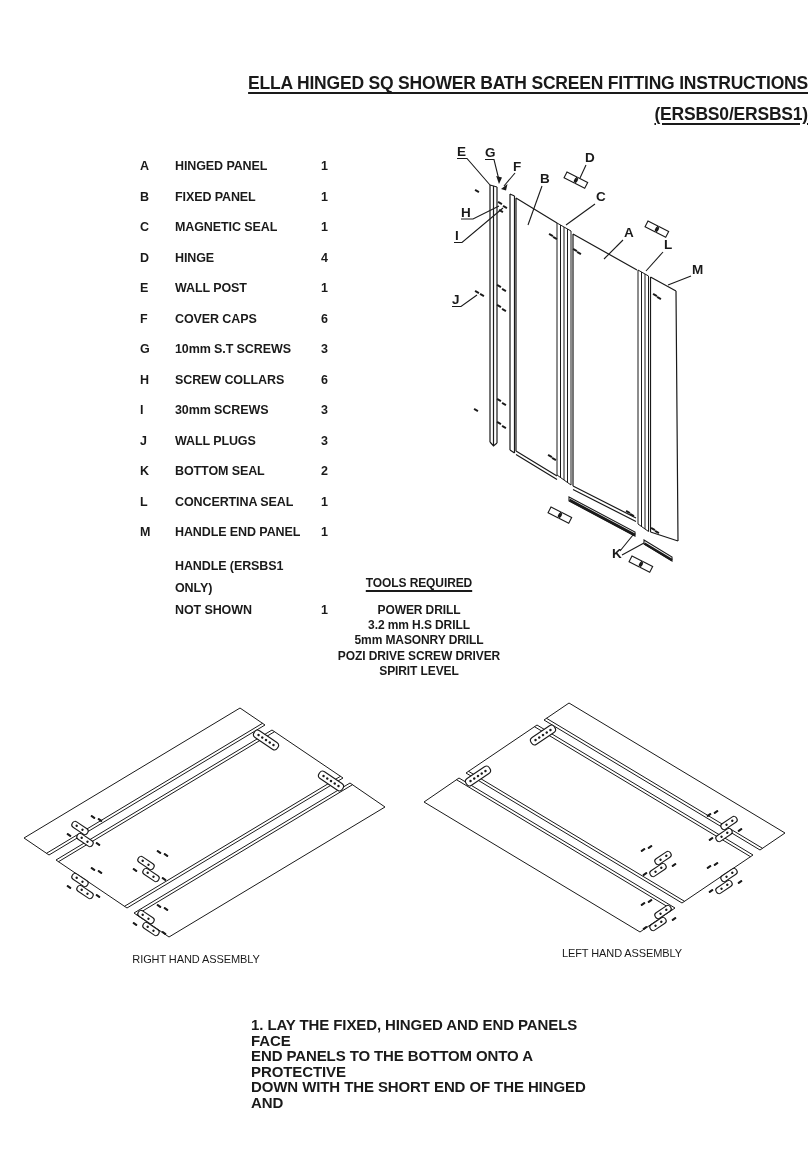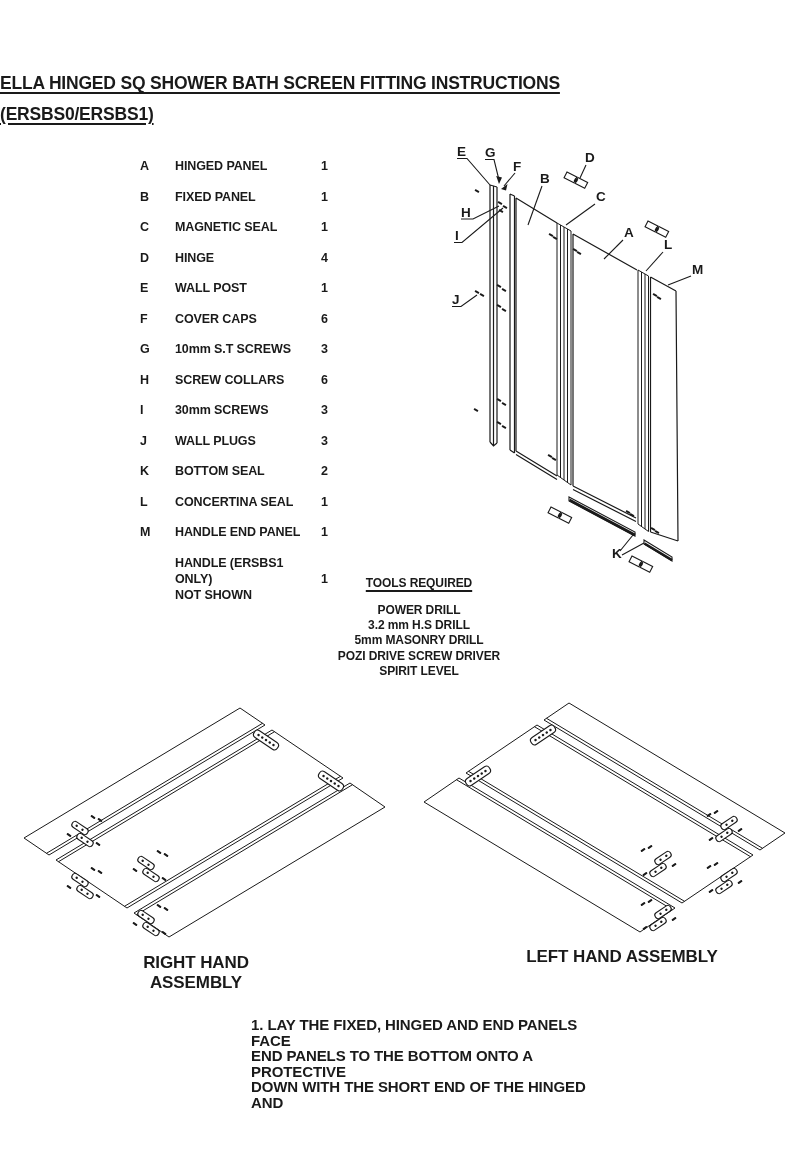--- a/index.html
+++ b/index.html
@@ -3,38 +3,38 @@
 <meta charset="utf-8">
 <style>
   html,body{margin:0;padding:0}
   body{
     width:808px;height:1165px;position:relative;background:#fff;overflow:hidden;
     font-family:"Liberation Sans",sans-serif;color:#1a1a1a;
     -webkit-font-smoothing:antialiased;
   }
   .abs{position:absolute}
   
-  #title{left:0;top:68px;width:808px;text-align:left;font-weight:bold;
+  #title{left:0;top:68px;width:808px;text-align:right;font-weight:bold;
          font-size:17.5px;line-height:31px;letter-spacing:-0.2px}
   #title .u{text-decoration:underline;text-decoration-thickness:2px;text-underline-offset:3px}
   
   #parts{left:140px;top:151px;font-size:12.5px;font-weight:bold;letter-spacing:-0.1px}
   .prow{display:flex;height:30.5px;align-items:center}
-  .prow.tall{height:auto;align-items:center;line-height:16px;margin-top:7px}
+  .prow.tall{height:auto;align-items:flex-end;line-height:22px;margin-top:7px}
   .pkey{width:35px;flex:none}
   .pname{width:146px;flex:none}
   .pname .l2{display:block}
   
   #tools{left:319px;top:576px;width:200px;text-align:center;font-weight:bold;
          font-size:12px;letter-spacing:-0.1px}
   #tools-heading{display:inline-block;text-decoration:underline;
          text-decoration-thickness:1.8px;text-underline-offset:3px;margin-bottom:13px}
   .tool{line-height:15.2px}
   
-  .caption{width:200px;text-align:center;font-weight:bold;font-size:17px;letter-spacing:-0.1px}
+  .caption{width:200px;text-align:center;font-weight:normal;font-size:11px;letter-spacing:-0.1px}
   #caption-right{left:96px;top:953px}
   #caption-left{left:522px;top:947px}
   
   #instructions{left:251px;top:1017px;width:360px;font-size:15px;font-weight:bold;
          line-height:15.6px;letter-spacing:-0.1px}
   
   svg.abs{overflow:visible}
   .ln{stroke:#1a1a1a;stroke-width:1.2;fill:none}
   .thin{stroke:#1a1a1a;stroke-width:1;fill:none}
   .ldr{stroke:#1a1a1a;stroke-width:1.1;fill:none}

